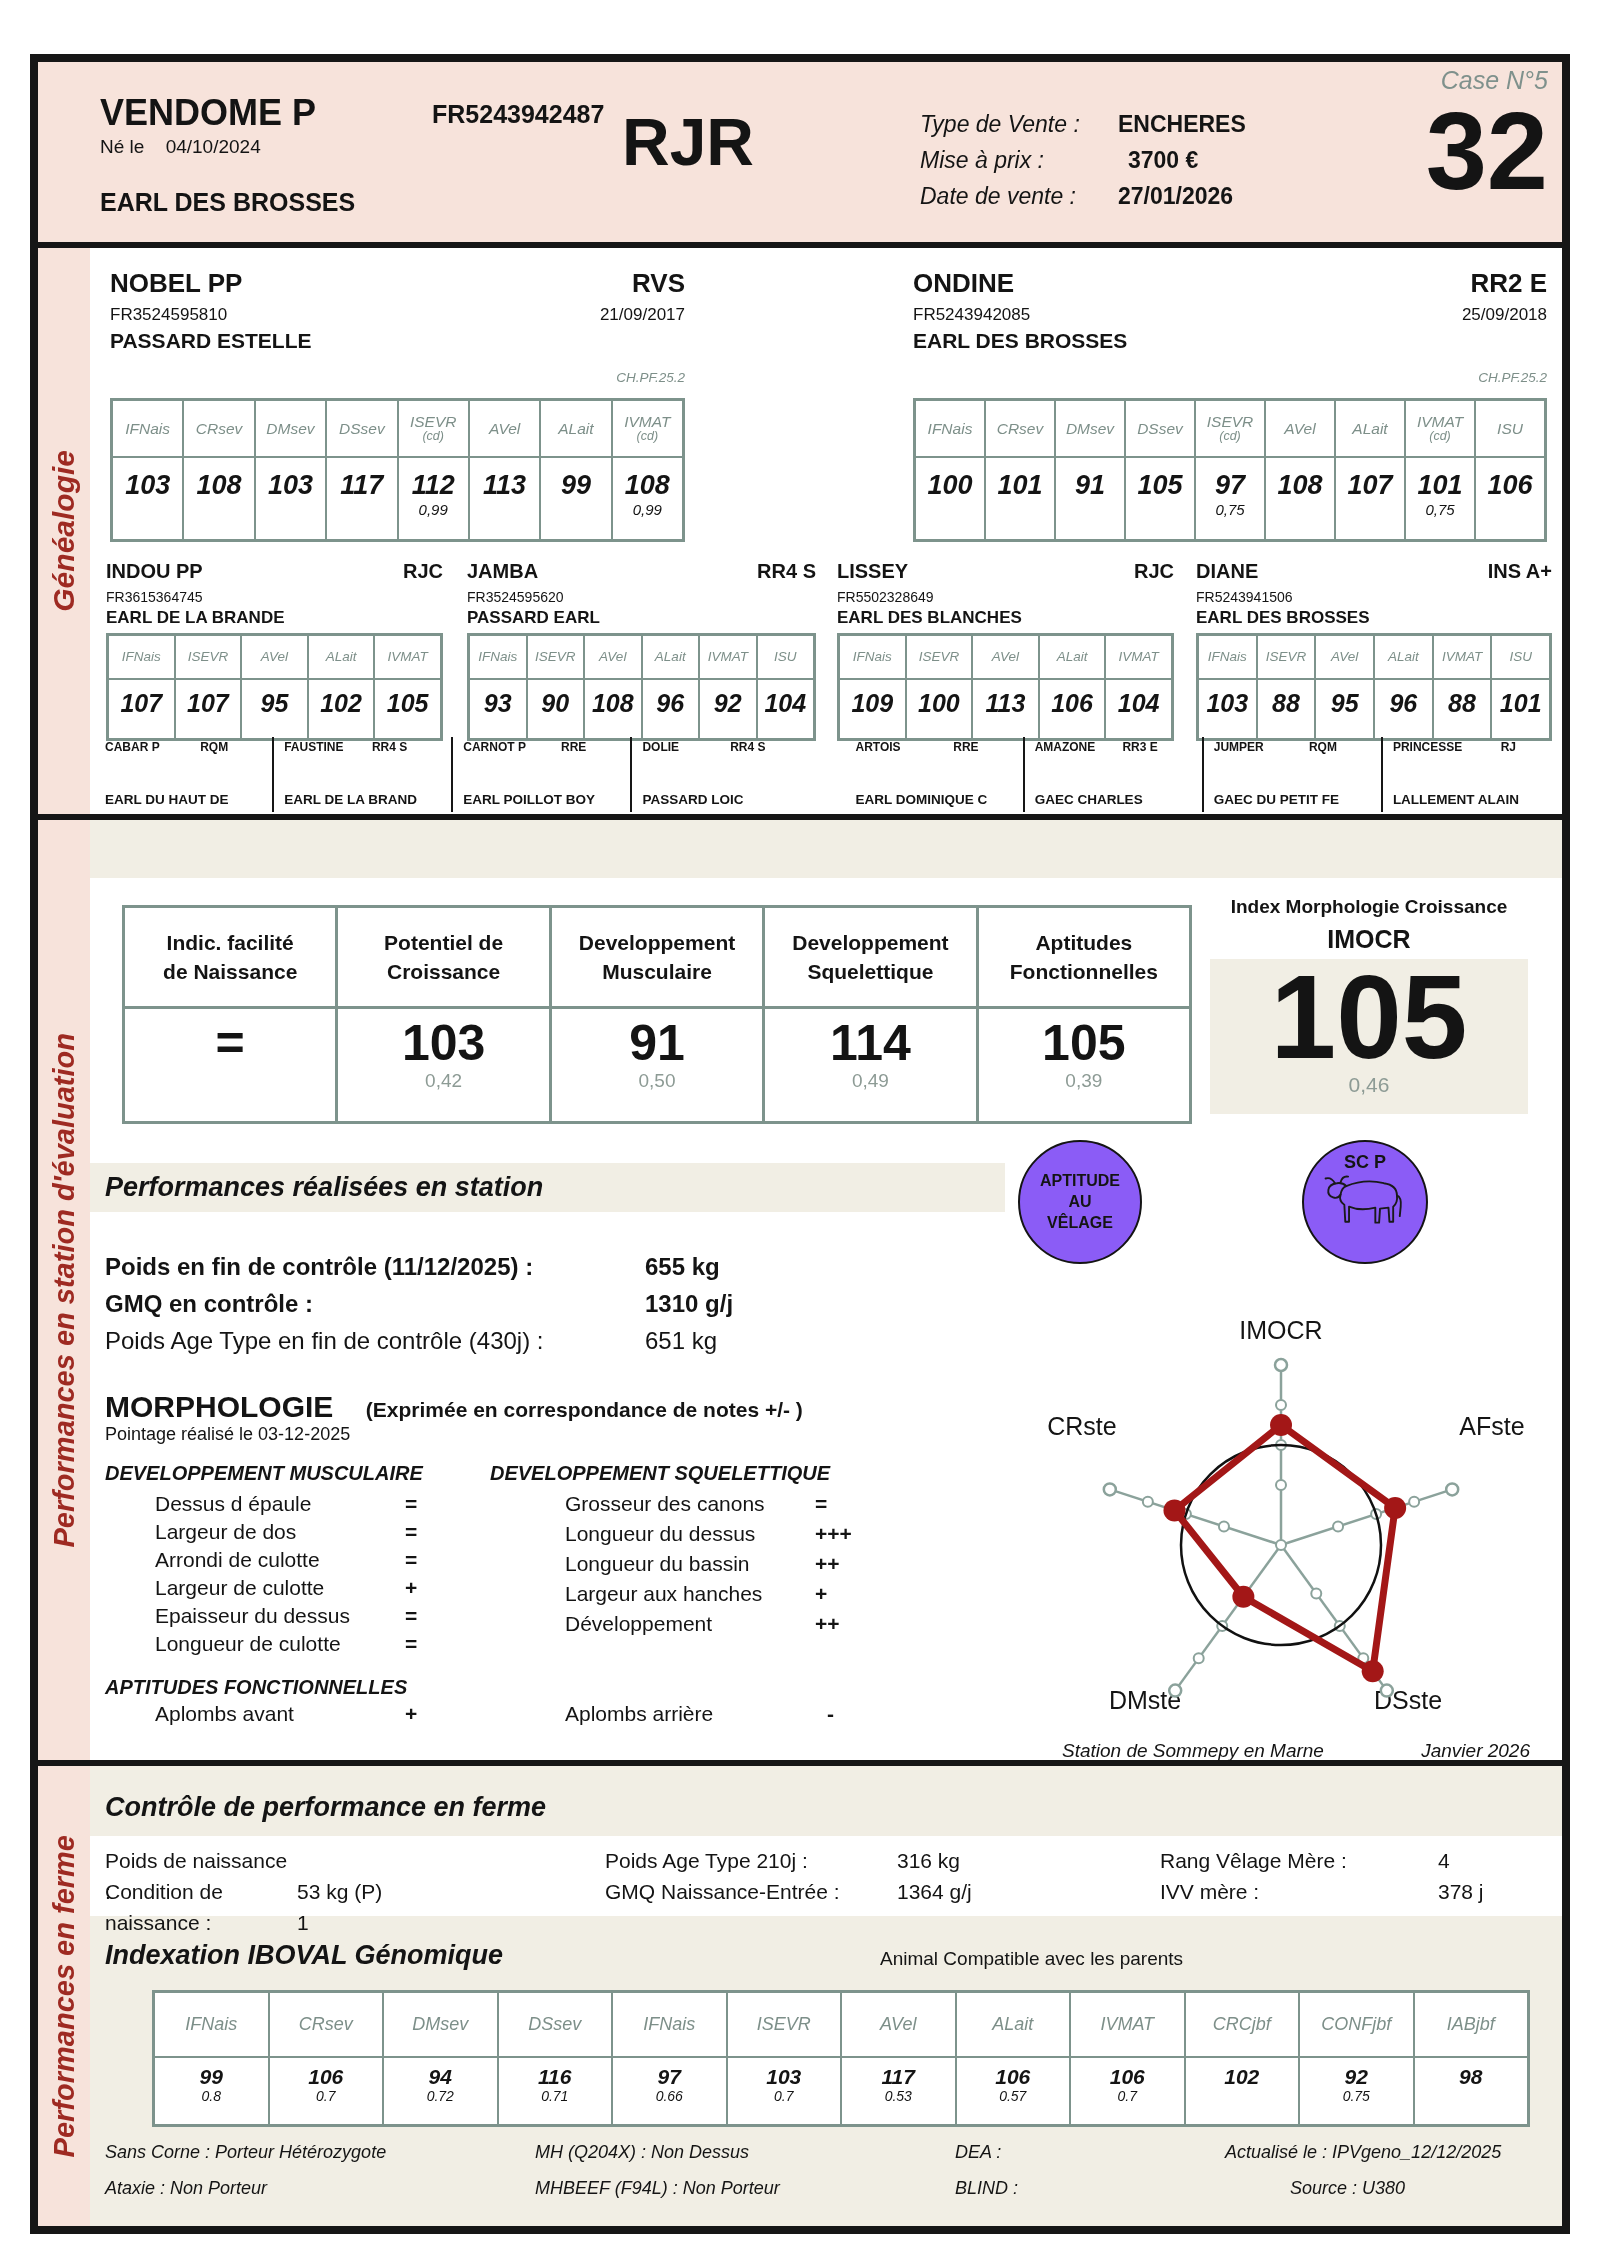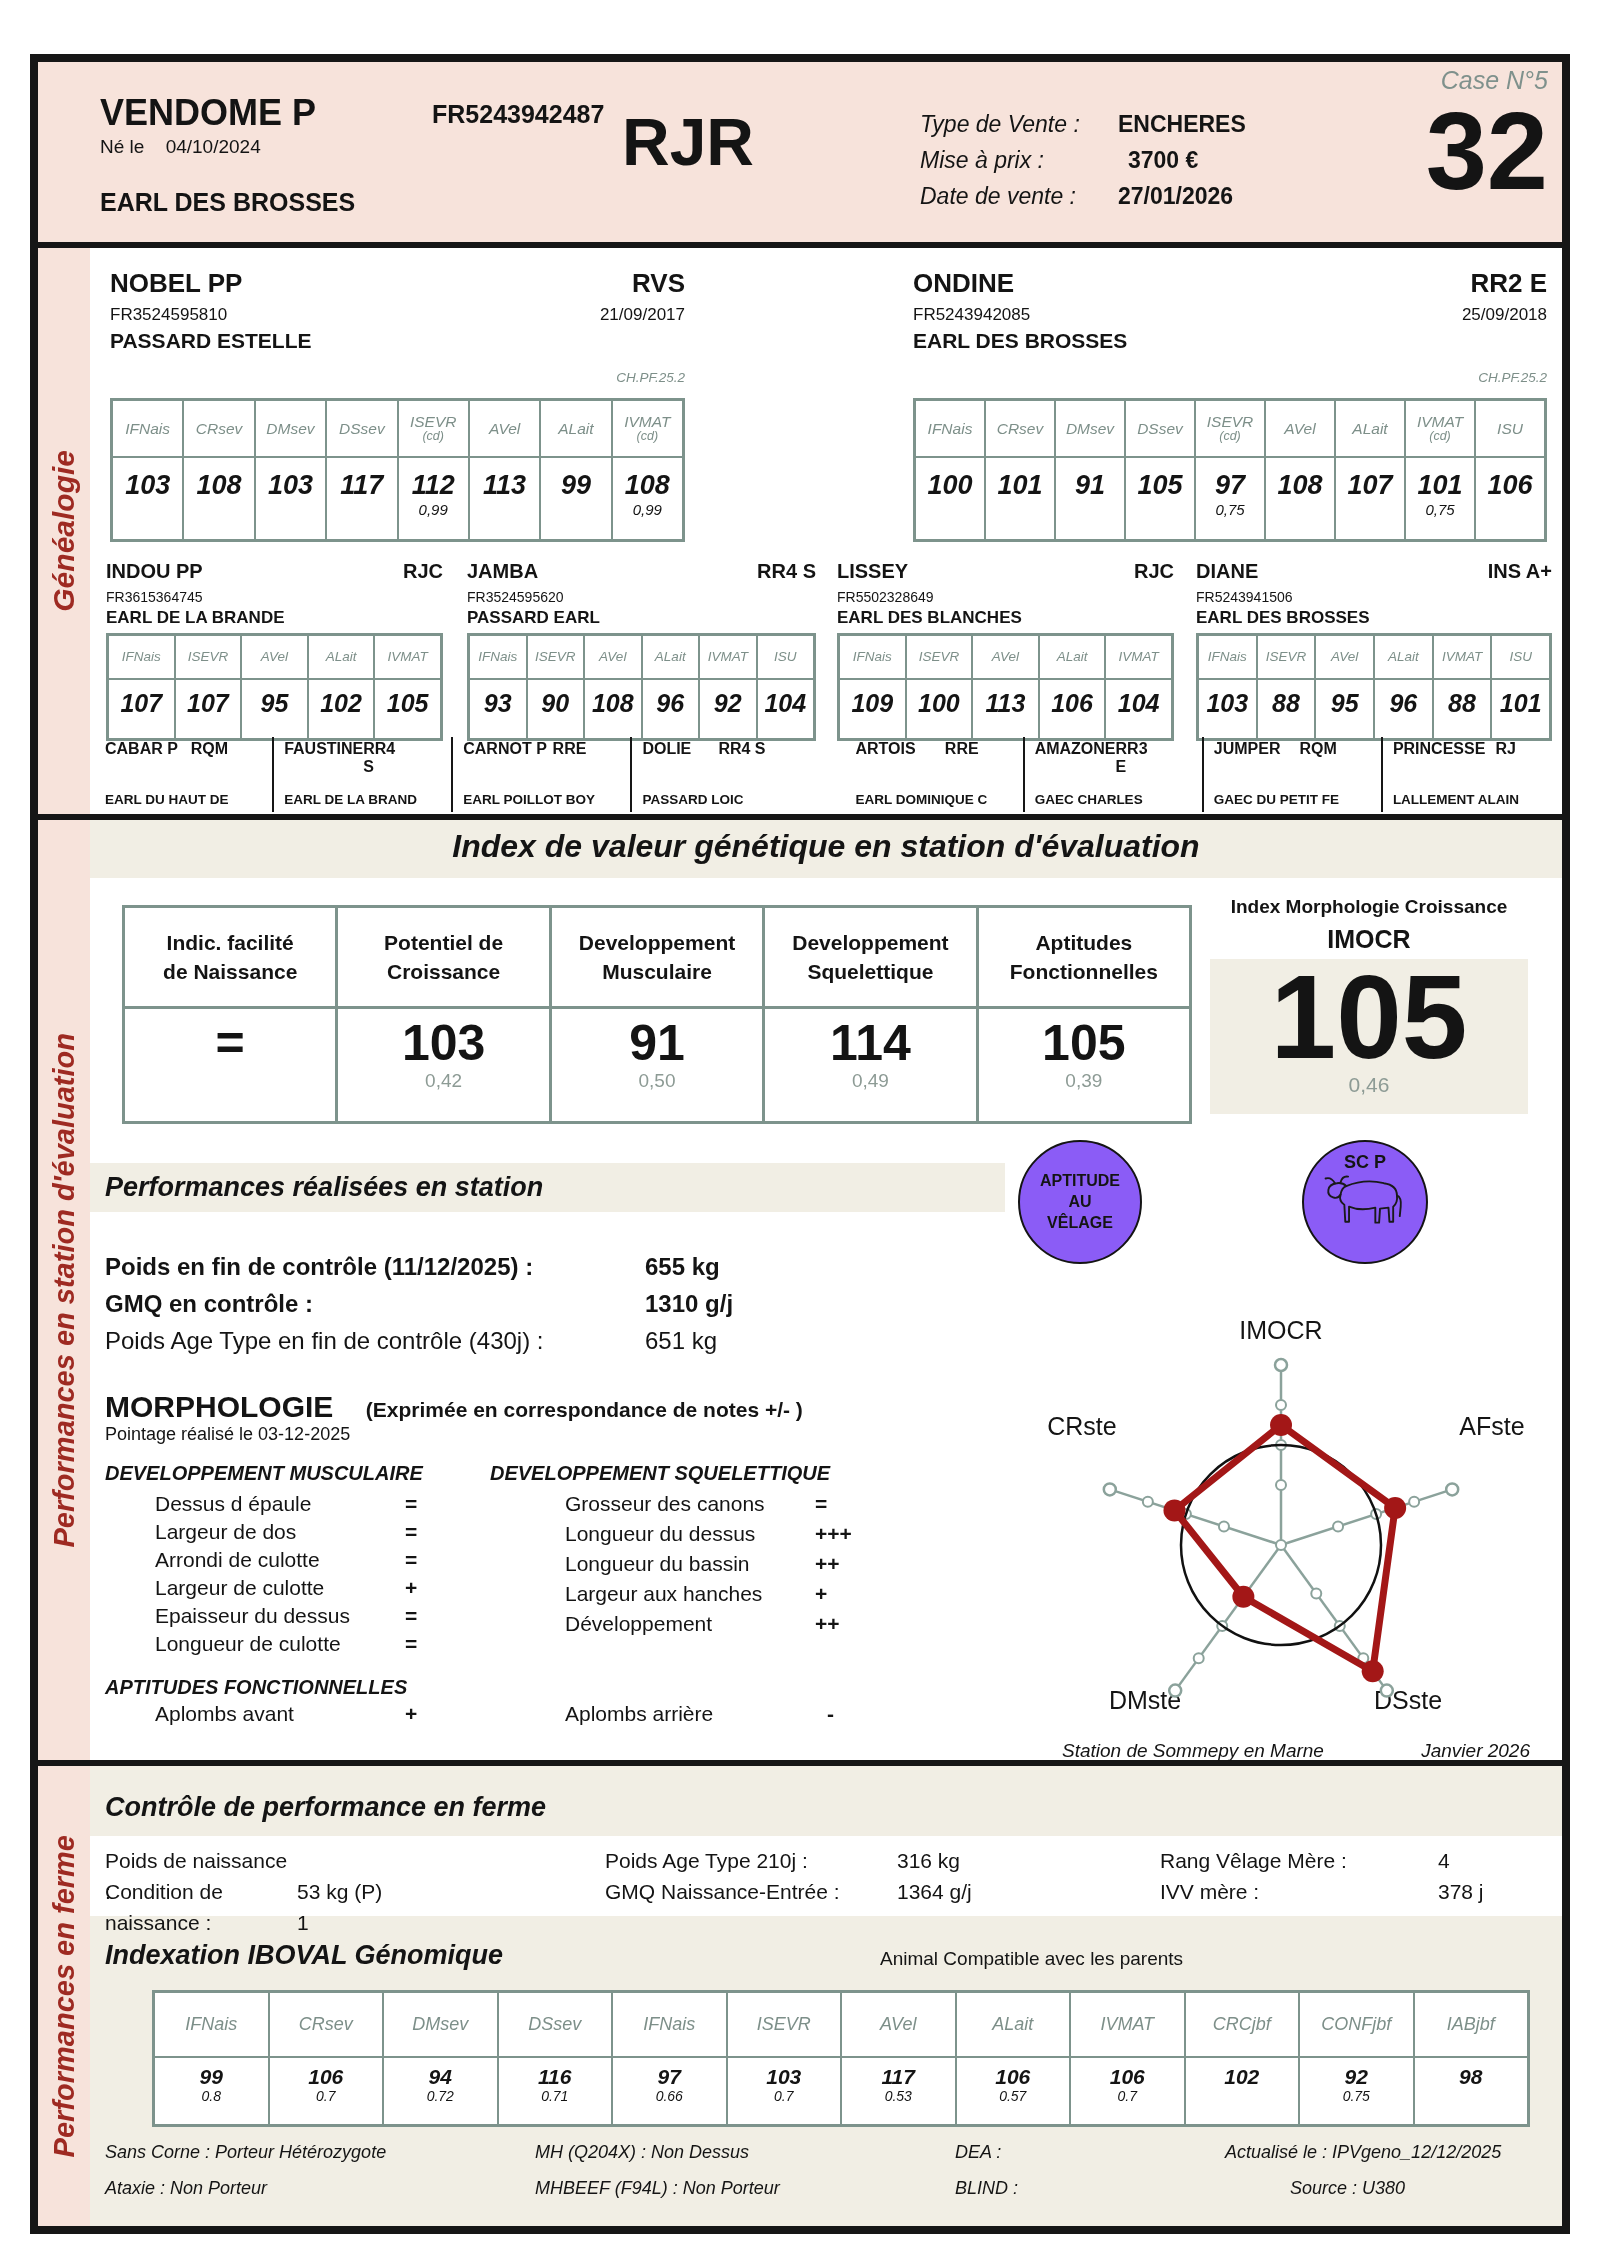--- a/index.html
+++ b/index.html
@@ -28,21 +28,21 @@
   .pt .gv{height:81px;font-size:27px;padding-top:12px}
   .gp .gh{height:44px;font-size:13.5px}
   .gp .gv{height:58px;font-size:25px;padding-top:9px}
   
   .nrow{display:flex;justify-content:space-between;align-items:baseline}
   
   .ggprow{display:flex}
   .ggp{flex:1;display:flex;flex-direction:column;justify-content:space-between;padding:3px 0 5px}
   .ggp+.ggp{border-left:2px solid #161616}
   .ggprow .ggp:nth-child(5){margin-left:36px;border-left:none}
-  .ggpname{display:flex;justify-content:space-between;padding:0 44px 0 10px;font-weight:bold;font-size:16px}
+  .ggpname{display:flex;justify-content:space-between;padding:0 44px 0 10px;font-weight:bold;font-size:12px}
   .ggpown{padding-left:10px;font-weight:bold;font-size:13.5px}
   
   .itable{display:flex;border:3px solid #7d938c;background:#fff}
   .icell{flex:1;border-left:3px solid #7d938c}
   .icell:first-child{border-left:none}
   .ih{height:101px;border-bottom:3px solid #7d938c;display:flex;flex-direction:column;justify-content:center;text-align:center;font-weight:bold;font-size:21px;line-height:29px}
   .iv{height:112px;text-align:center;padding-top:8px}
   .ivn{font-size:50px;font-weight:bold;line-height:1.05}
   .icd{display:block;font-size:19px;color:#8d9b95;margin-top:0px}
   
@@ -483,21 +483,20 @@
     </div>
       <div class="ggp">
       <div class="ggpname">
           <span>PRINCESSE</span>
           <span>RJ</span>
         </div>
       <div class="ggpown">LALLEMENT ALAIN</div>
     </div>
   </div>
 
-  <div class="abs b i" style="left:90px;top:828px;width:1472px;text-align:center;font-size:32px">Index de valeur génétique en station d'évaluation</div>
 
   <div class="abs itable" style="left:122px;top:905px;width:1070px">
     <div class="icell">
       <div class="ih">
           <span>Indic. facilité</span>
           <span>de Naissance</span>
         </div>
       <div class="iv"><span class="ivn">=</span><span class="icd"></span></div>
     </div>
       <div class="icell">

